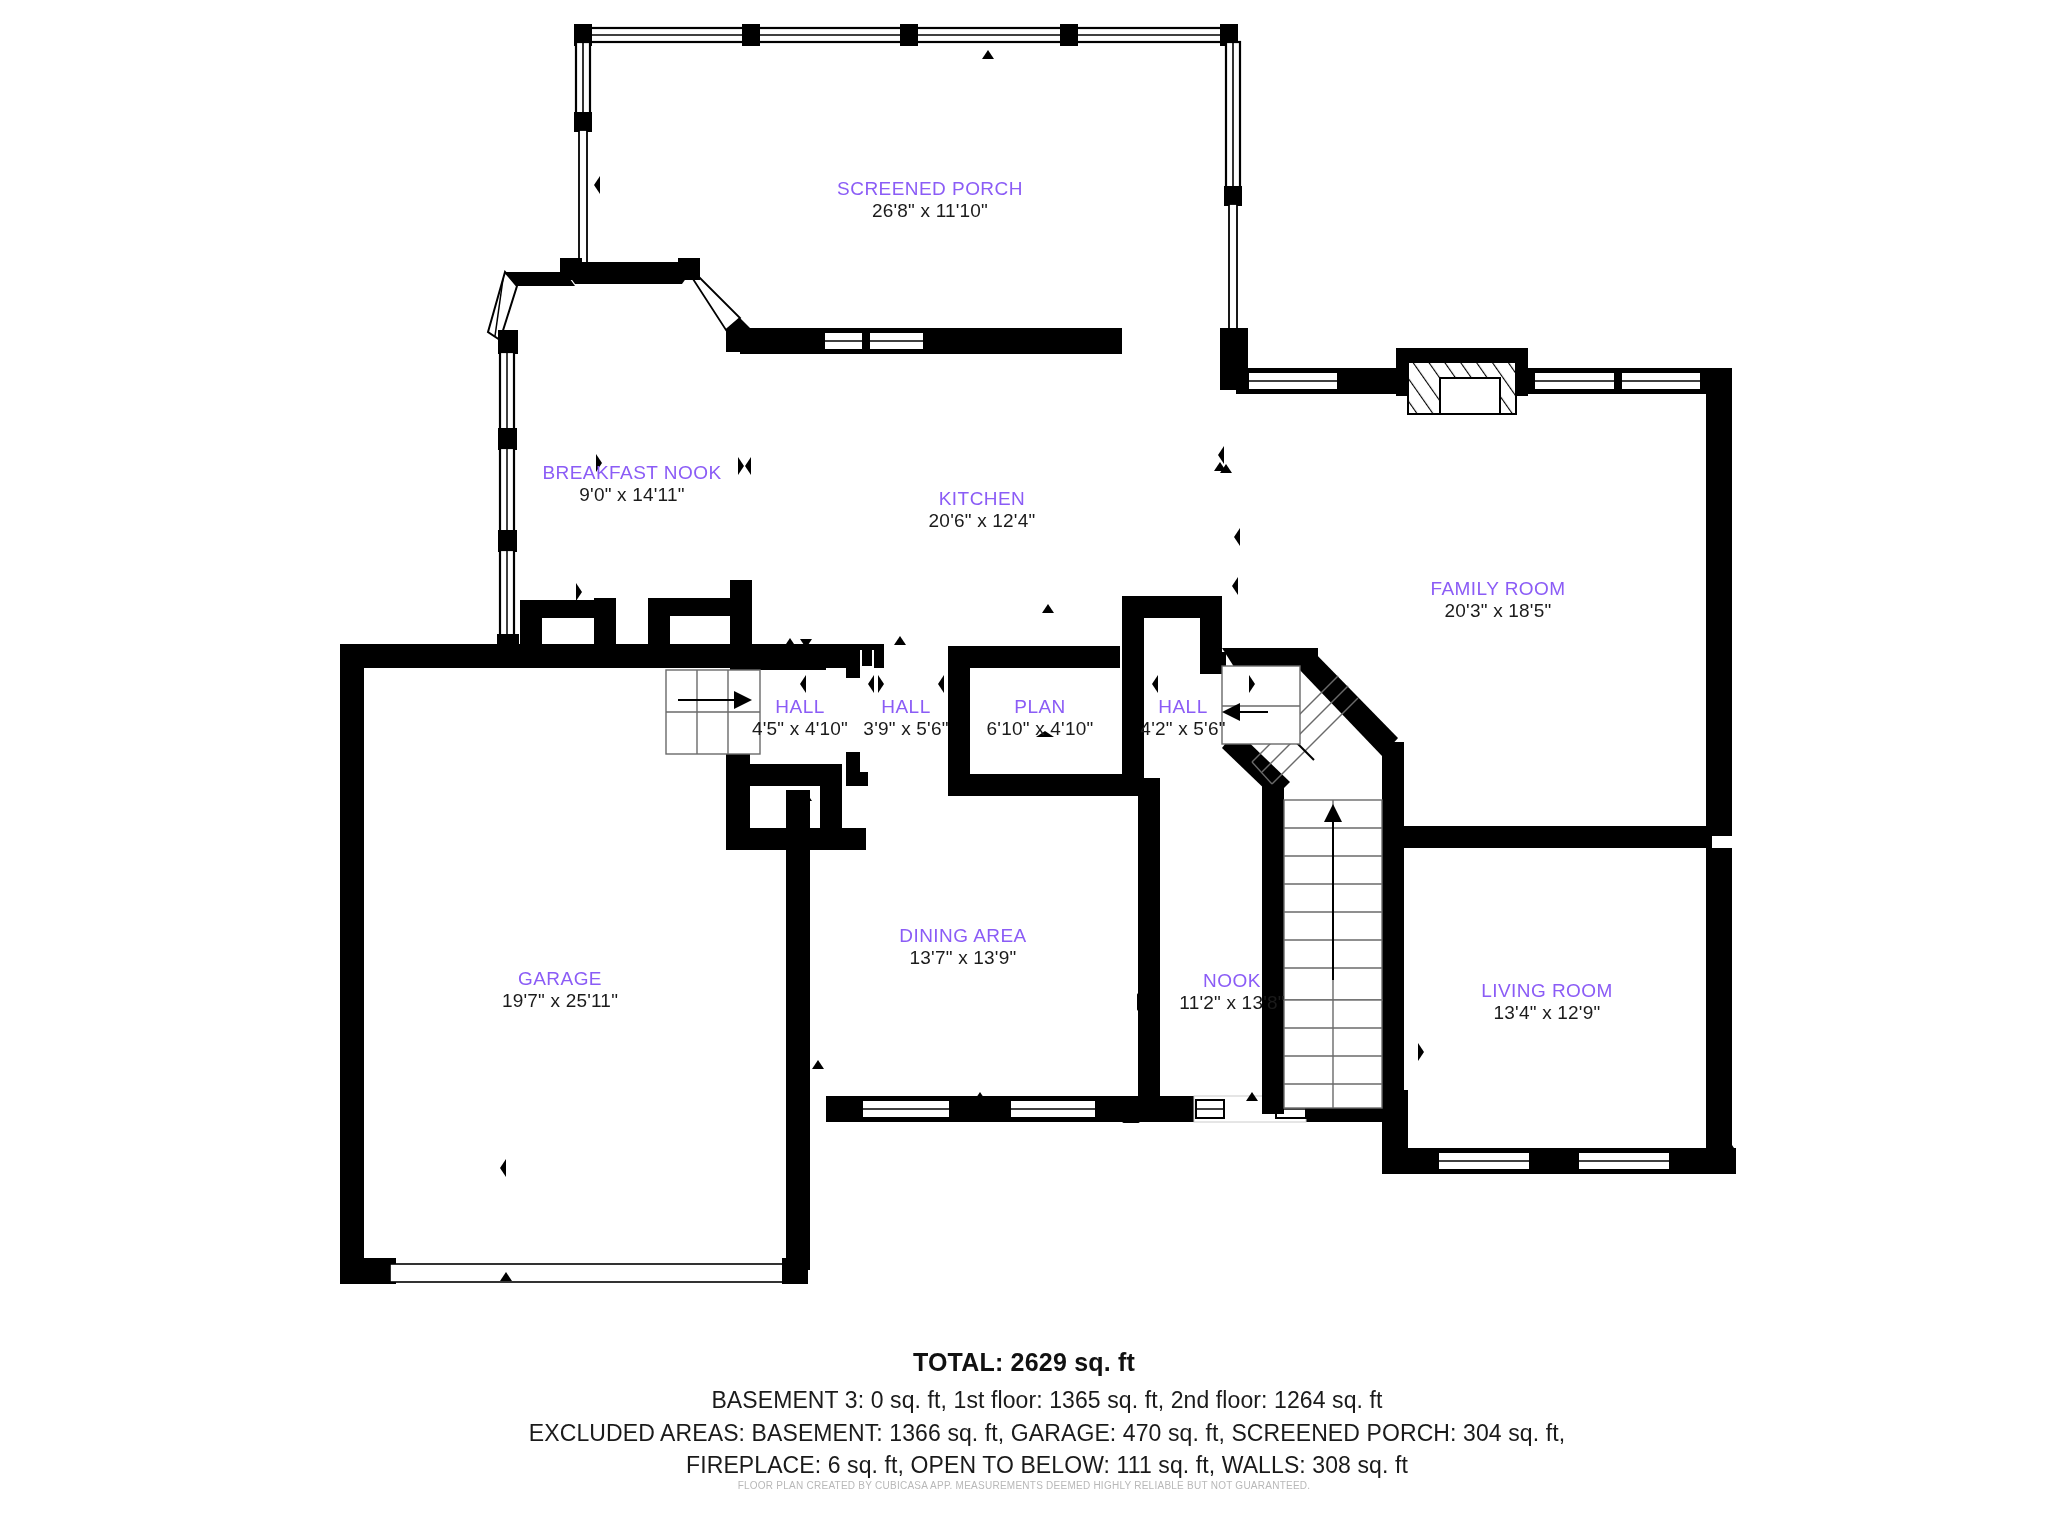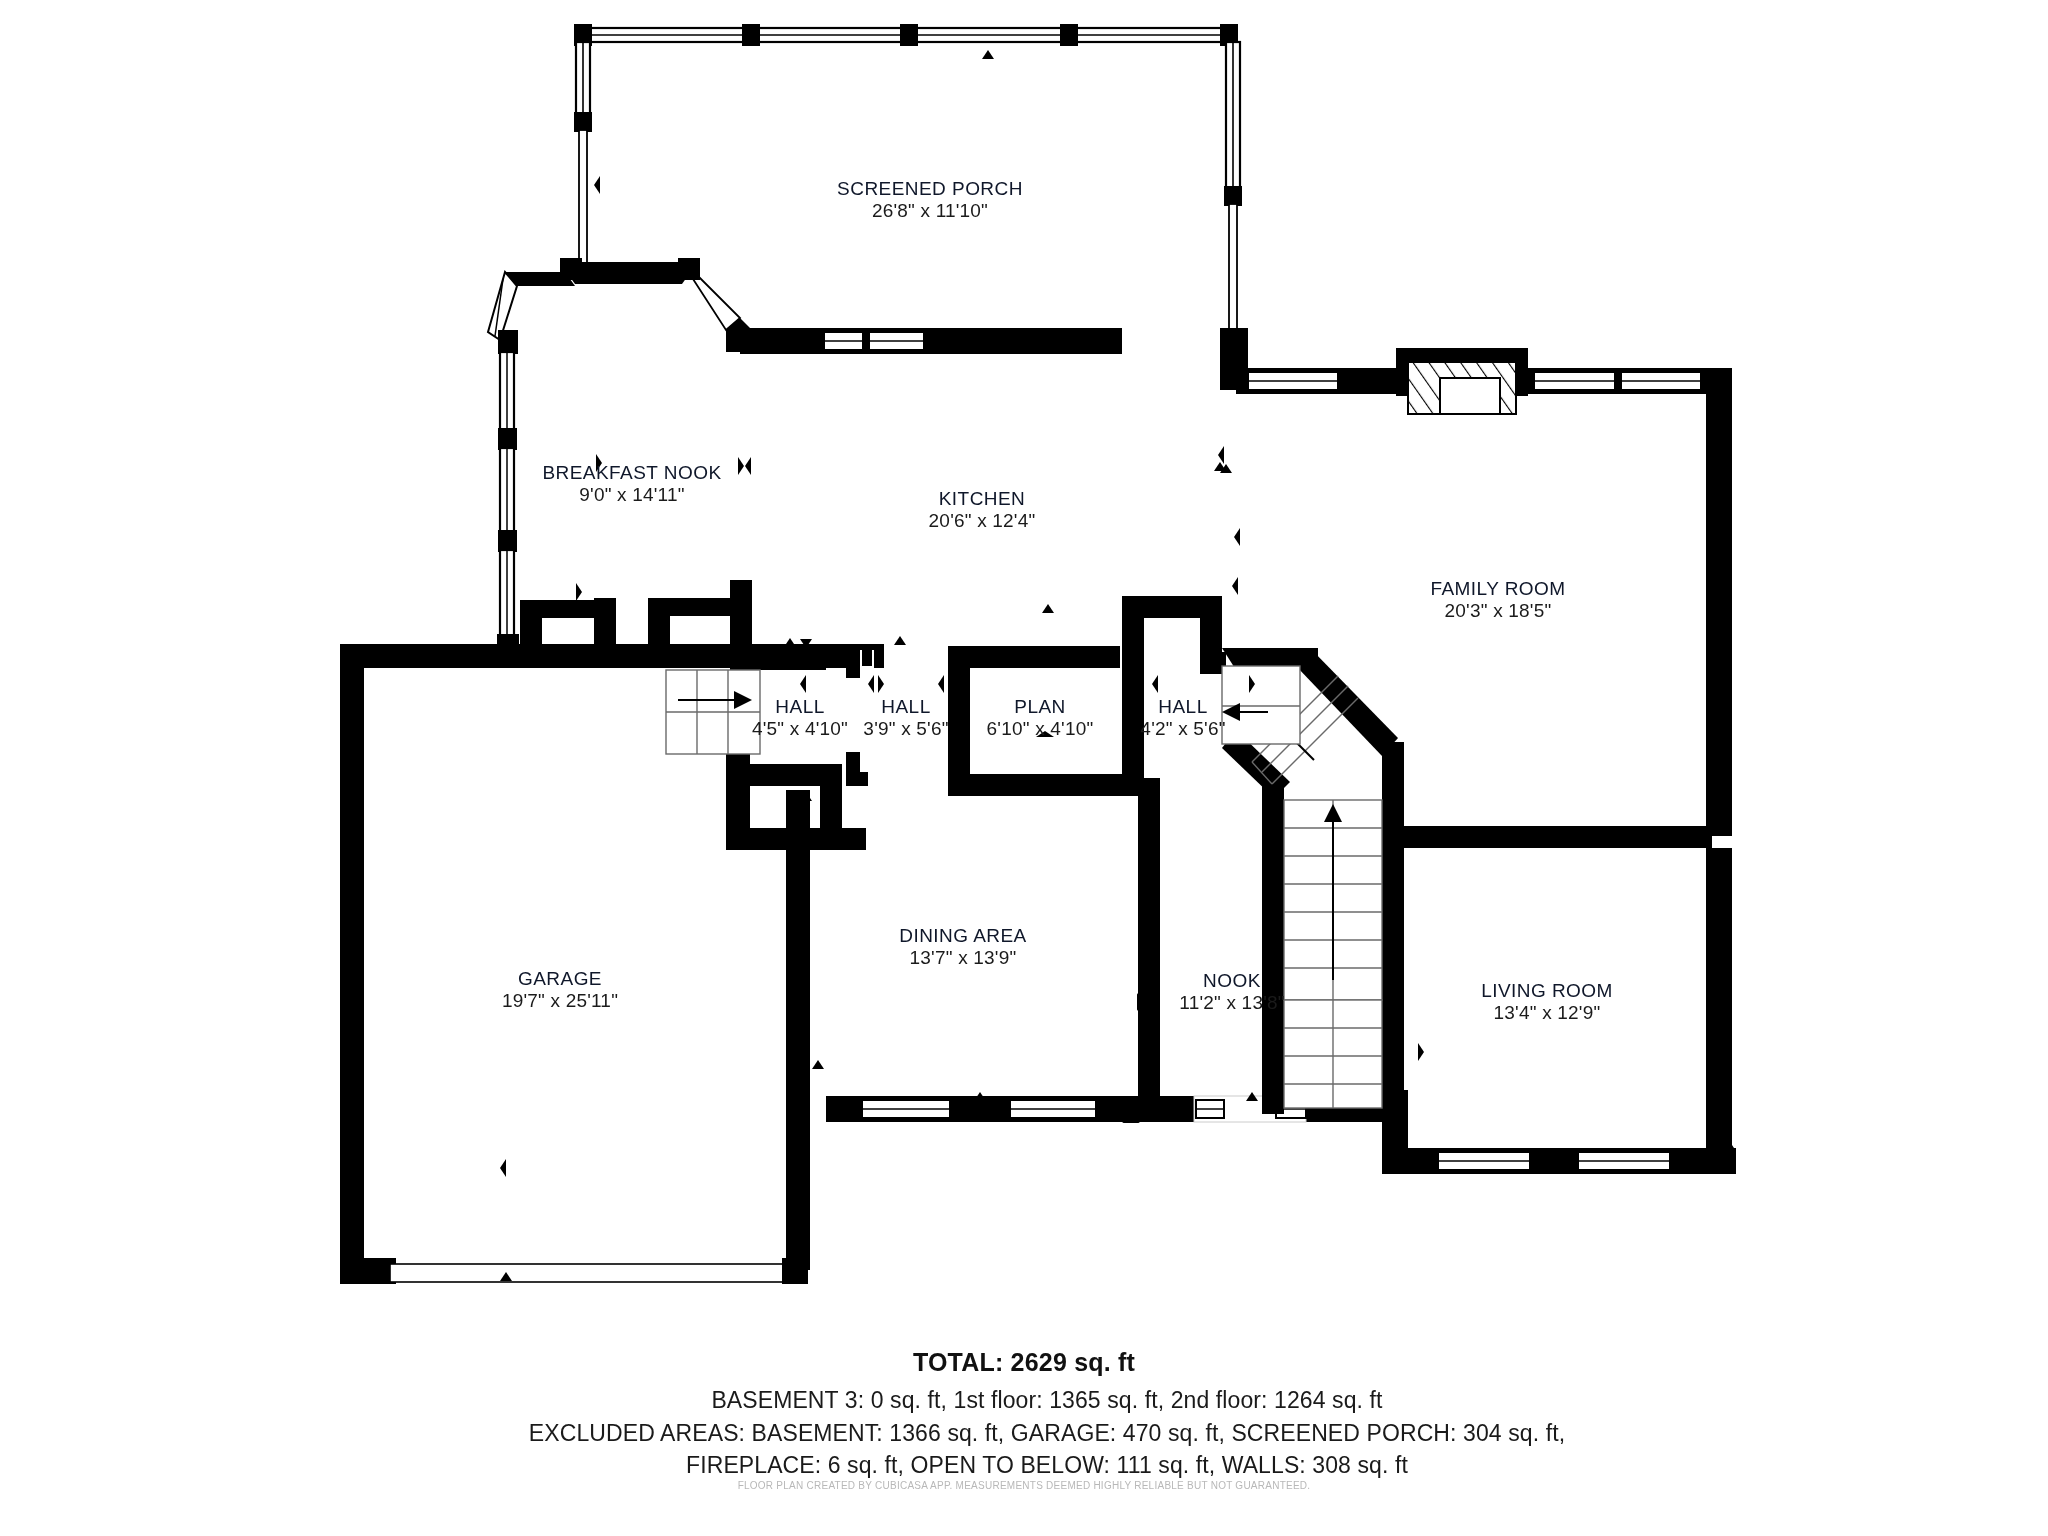--- a/index.html
+++ b/index.html
@@ -33,21 +33,21 @@
     text-align: center;
     line-height: 1.18;
     white-space: nowrap;
     pointer-events: none;
     transform: translateX(-50%);
   }
   .room-label .rl-name {
     display: block;
     font-size: 19px;
     letter-spacing: 0.45px;
-    color: #0f172a;
+    color: #8b5cf6;
   }
   .room-label .rl-dim {
     display: block;
     font-size: 19px;
     letter-spacing: 0.2px;
     color: #1b1b1b;
   }
   #summary {
     position: absolute;
     left: 0;

